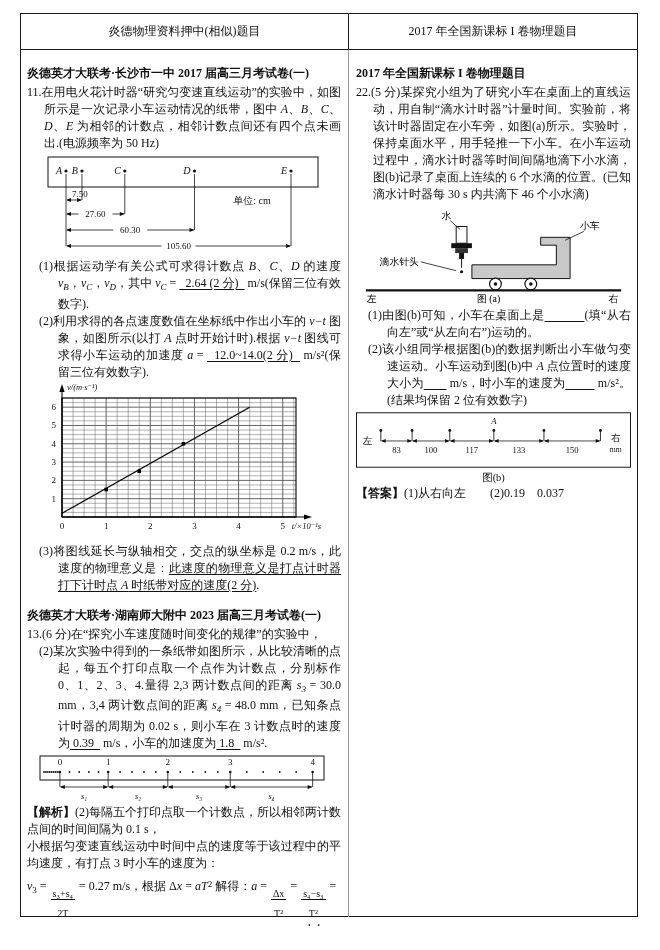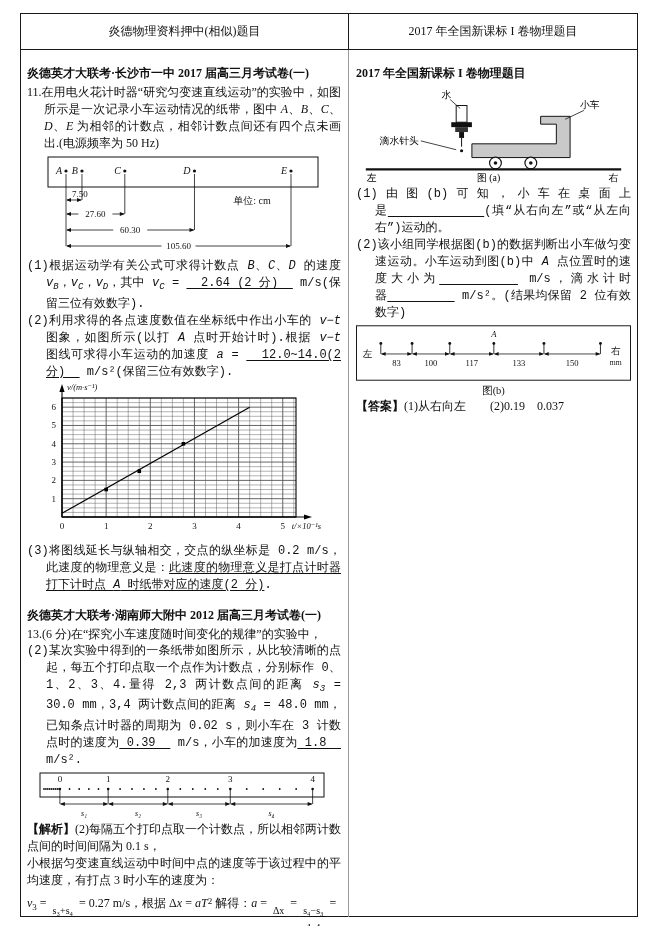--- a/index.html
+++ b/index.html
@@ -11,21 +11,21 @@
   .hl{width:327px;}
   .hr{flex:1;border-left:1.6px solid #1a1a1a;}
   .cols{display:flex;height:calc(100% - 35px);}
   .col{box-sizing:border-box;overflow:hidden;}
   .colL{width:327px;padding:5px 7px 0 6px;}
   .colR{flex:1;border-left:1px solid #999;padding:5px 6px 0 7px;}
   .ttl{font-weight:bold;font-size:12px;line-height:17px;margin:10px 0 2px 0;}
   .mt{margin-top:13px;}
   .p{font-size:12px;line-height:17px;text-align:justify;margin:0;}
   .hangNum{padding-left:17px;text-indent:-17px;}
-  .sub{padding-left:19px;text-indent:-19px;font-family:Liberation Mono, monospace;}
+  .sub{margin-left:12px;padding-left:19px;text-indent:-19px;}
   .fig{display:flex;justify-content:center;margin:2px 0;}
   .figcap{text-align:center;font-size:10.5px;line-height:14px;}
   .it{font-style:italic;}
   .bd{font-weight:bold;}
   .ul{text-decoration:underline;text-underline-offset:2px;}
   .dn{vertical-align:-0.3em;font-size:9px;}
   .up{vertical-align:0.35em;font-size:9px;}
   .fm{line-height:24px;}
   .frac{display:inline-flex;flex-direction:column;vertical-align:-0.65em;text-align:center;line-height:1.1;font-size:10px;margin:0 1px;gap:8px;}
   .fn{border-bottom:1px solid #111;padding:0 2px;}
@@ -161,21 +161,21 @@
               <text x="254.75471698113208" y="146" font-size="9" text-anchor="middle" fill="#111">5</text>
               <text x="39" y="7" font-size="8.5" text-anchor="start" fill="#111" font-style="italic">v/(m·s⁻¹)</text>
               <text x="263.7547169811321" y="146" font-size="8.5" text-anchor="start" fill="#111" font-style="italic">t/×10⁻¹s</text>
               <line x1="34" y1="130.33846153846153" x2="221.64150943396228" y2="24.153846153846146" stroke="#000" stroke-width="1.2"></line>
               <rect x="76.35094339622641" y="104.73846153846154" width="3.6" height="3.6" fill="#000"></rect>
               <rect x="109.46415094339623" y="86.43076923076923" width="3.6" height="3.6" fill="#000"></rect>
               <rect x="153.61509433962263" y="58.96923076923076" width="3.6" height="3.6" fill="#000"></rect>
             </svg>
           </div>
         <div class="p sub"><span>(3)将图线延长与纵轴相交，交点的纵坐标是 0.2 m/s，此速度的物理意义是：</span><span class="ul">此速度的物理意义是打点计时器打下计时点 </span><span class="it ul">A</span><span class="ul"> 时纸带对应的速度(2 分)</span><span>.</span></div>
-        <div class="ttl mt">炎德英才大联考·湖南师大附中 2012 届高三月考试卷(一)</div>
+        <div class="ttl mt">炎德英才大联考·湖南师大附中 2023 届高三月考试卷(一)</div>
         <div class="p hangNum"><span>13.(6 分)在“探究小车速度随时间变化的规律”的实验中，</span></div>
         <div class="p sub"><span>(2)某次实验中得到的一条纸带如图所示，从比较清晰的点起，每五个打印点取一个点作为计数点，分别标作 0、1、2、3、4.量得 2,3 两计数点间的距离 </span><span class="it">s</span><span class="it dn">3</span><span> = 30.0 mm，3,4 两计数点间的距离 </span><span class="it">s</span><span class="it dn">4</span><span> = 48.0 mm，已知条点计时器的周期为 0.02 s，则小车在 3 计数点时的速度为</span><span class="ul">&nbsp;0.39&nbsp;&nbsp;</span><span> m/s，小车的加速度为</span><span class="ul">&nbsp;1.8&nbsp;&nbsp;</span><span> m/s².</span></div>
         <div class="fig" id="fig-tape2">
             <svg width="304" height="48" viewBox="0 0 304 48">
               <rect x="8" y="2" width="284" height="24" fill="none" stroke="#111" stroke-width="1"></rect>
               <circle cx="12" cy="18" r="0.9" fill="#111"></circle>
               <circle cx="13.9" cy="18" r="0.9" fill="#111"></circle>
               <circle cx="15.8" cy="18" r="0.9" fill="#111"></circle>
               <circle cx="17.7" cy="18" r="0.9" fill="#111"></circle>
               <circle cx="19.6" cy="18" r="0.9" fill="#111"></circle>
@@ -242,20 +242,21 @@
               <span class="fd">T²</span>
             </span><span> = </span><span class="frac">
               <span class="fn">s₄−s₃</span>
               <span class="fd">T²</span>
             </span><span> =</span></div>
         <div class="p"><span>2.3 m/s².</span></div>
       </div>
 
       <div class="col colR">
         <div class="ttl">2017 年全国新课标 I 卷物理题目</div>
+        <div class="p hangNum"><span>22.(5 分)某探究小组为了研究小车在桌面上的直线运动，用自制“滴水计时器”计量时间。实验前，将该计时器固定在小车旁，如图(a)所示。实验时，保持桌面水平，用手轻推一下小车。在小车运动过程中，滴水计时器等时间间隔地滴下小水滴，图(b)记录了桌面上连续的 6 个水滴的位置。(已知滴水计时器每 30 s 内共滴下 46 个小水滴)</span></div>
 
         <div class="fig">
           <svg width="280" height="100" viewBox="0 0 280 100">
             <text x="92" y="13" font-size="10" text-anchor="middle">水</text>
             <line x1="96" y1="15" x2="106" y2="24" stroke="#111" stroke-width="0.8"></line>
             <rect x="102" y="21" width="11" height="17" fill="none" stroke="#111" stroke-width="1"></rect>
             <rect x="97" y="38" width="21" height="5" fill="#111"></rect>
             <rect x="101" y="43" width="13" height="5" fill="#333"></rect>
             <rect x="105" y="48" width="5" height="6" fill="#111"></rect>
             <line x1="107.5" y1="54" x2="107.5" y2="63" stroke="#111" stroke-width="1"></line>
@@ -270,21 +271,21 @@
             <line x1="10" y1="86" x2="270" y2="86" stroke="#111" stroke-width="2.4"></line>
             <text x="238" y="24" font-size="10" text-anchor="middle">小车</text>
             <line x1="232" y1="26" x2="213" y2="35" stroke="#111" stroke-width="0.8"></line>
             <text x="16" y="98" font-size="10" text-anchor="middle">左</text>
             <text x="135" y="98" font-size="10" text-anchor="middle">图 (a)</text>
             <text x="262" y="98" font-size="10" text-anchor="middle">右</text>
           </svg>
         </div>
 
         <div class="p sub"><span>(1)由图(b)可知，小车在桌面上是</span><span class="ul">&nbsp;&nbsp;&nbsp;&nbsp;&nbsp;&nbsp;&nbsp;&nbsp;&nbsp;&nbsp;&nbsp;&nbsp;</span><span>(填“从右向左”或“从左向右”)运动的。</span></div>
-        <div class="p sub"><span>(2)该小组同学根据图(b)的数据判断出小车做匀变速运动。小车运动到图(b)中 </span><span class="it">A</span><span> 点位置时的速度大小为</span><span class="ul">&nbsp;&nbsp;&nbsp;&nbsp;&nbsp;&nbsp;&nbsp;</span><span> m/s，滴水计时器</span><span class="ul">&nbsp;&nbsp;&nbsp;&nbsp;&nbsp;&nbsp;&nbsp;&nbsp;&nbsp;</span><span> m/s²。(结果均保留 2 位有效数字)</span></div>
+        <div class="p sub"><span>(2)该小组同学根据图(b)的数据判断出小车做匀变速运动。小车运动到图(b)中 </span><span class="it">A</span><span> 点位置时的速度大小为</span><span class="ul">&nbsp;&nbsp;&nbsp;&nbsp;&nbsp;&nbsp;&nbsp;</span><span> m/s，时小车的速度为</span><span class="ul">&nbsp;&nbsp;&nbsp;&nbsp;&nbsp;&nbsp;&nbsp;&nbsp;&nbsp;</span><span> m/s²。(结果均保留 2 位有效数字)</span></div>
         <div class="fig" id="fig-b">
             <svg width="288" height="58" viewBox="0 0 288 58">
               <rect x="0.5" y="0.5" width="287" height="57" fill="none" stroke="#111" stroke-width="1"></rect>
               <text x="12" y="33" font-size="10" text-anchor="middle" fill="#111">左</text>
               <text x="272" y="30" font-size="10" text-anchor="middle" fill="#111">右</text>
               <text x="272" y="42" font-size="8" text-anchor="middle" fill="#111">mm</text>
               <line x1="26" y1="20" x2="26" y2="30" stroke="#111" stroke-width="0.9"></line>
               <circle cx="26" cy="19" r="1.5" fill="#111"></circle>
               <line x1="58.744425385934825" y1="20" x2="58.744425385934825" y2="30" stroke="#111" stroke-width="0.9"></line>
               <circle cx="58.744425385934825" cy="19" r="1.5" fill="#111"></circle>

